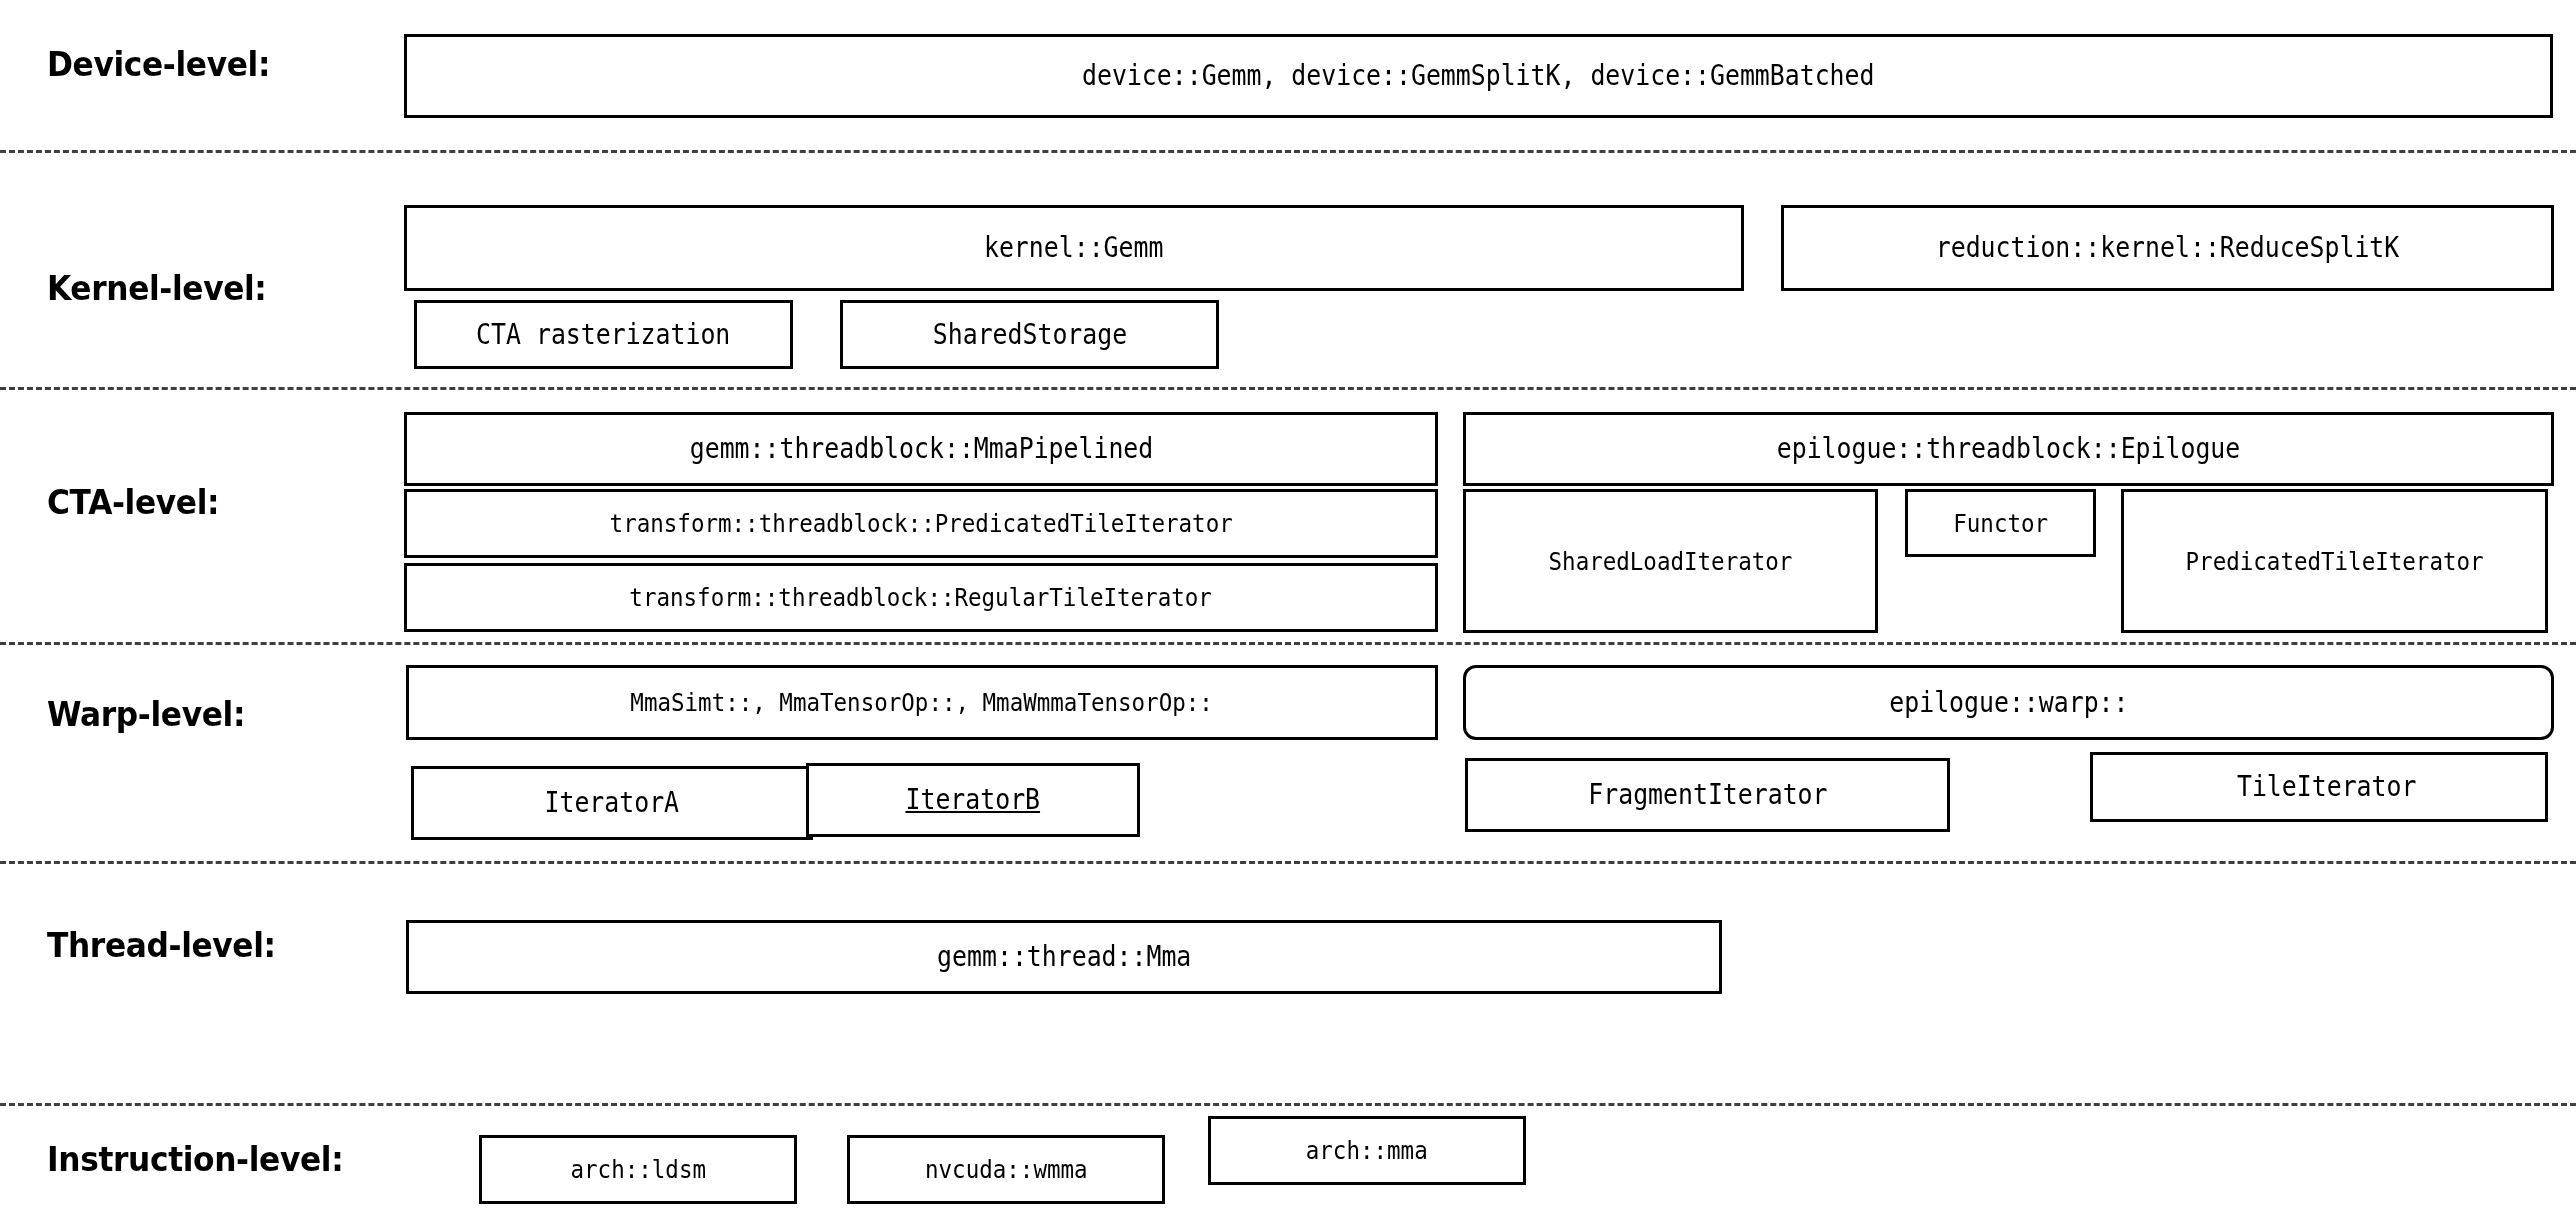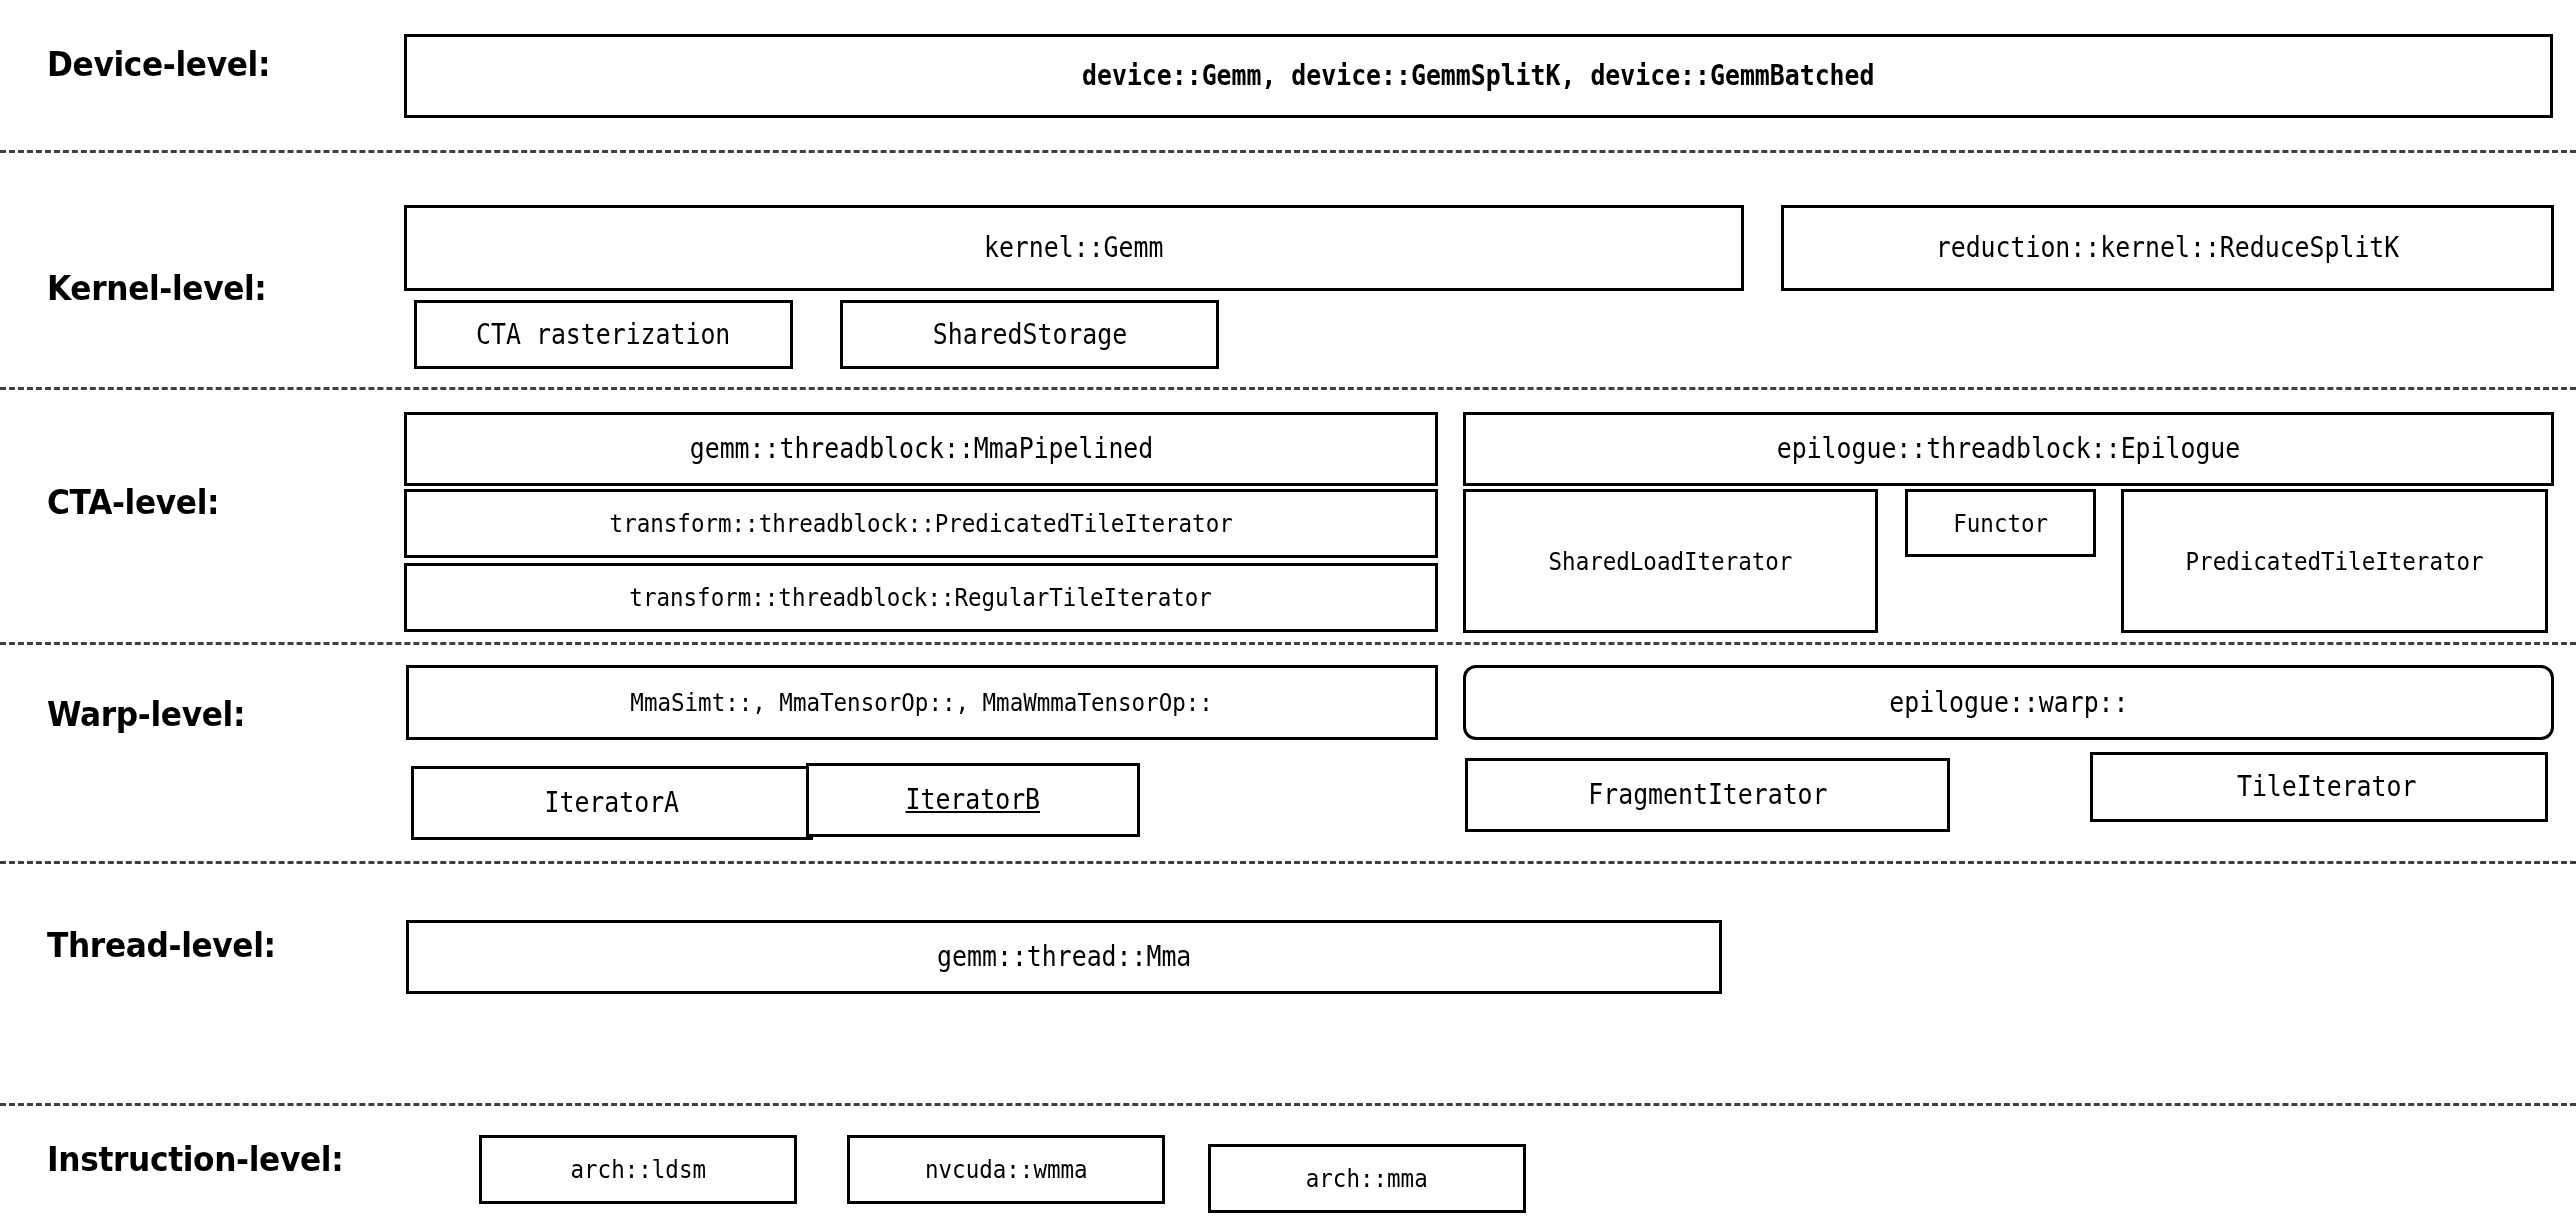--- a/index.html
+++ b/index.html
@@ -62,21 +62,21 @@
     font-size: 25px;
   }
 </style>
 </head>
 <body>
 
 <div id="canvas">
 
   <div class="level-label" style="left:47px; top:47px;">Device-level:</div>
 
-  <div class="box" style="left:404px; top:34px; width:2149px; height:84px;font-weight:bold;">
+  <div class="box" style="left:404px; top:34px; width:2149px; height:84px;">
     <span class="box-label">device::Gemm, device::GemmSplitK, device::GemmBatched</span>
   </div>
 
   <div class="separator" style="top:150px;"></div>
 
   <div class="level-label" style="left:47px; top:271px;">Kernel-level:</div>
 
   <div class="box" style="left:404px; top:205px; width:1340px; height:86px;">
     <span class="box-label">kernel::Gemm</span>
   </div>
@@ -166,18 +166,18 @@
   <div class="level-label" style="left:47px; top:1142px;">Instruction-level:</div>
 
   <div class="box" style="left:479px; top:1135px; width:318px; height:69px;">
     <span class="box-label sm">arch::ldsm</span>
   </div>
 
   <div class="box" style="left:847px; top:1135px; width:318px; height:69px;">
     <span class="box-label sm">nvcuda::wmma</span>
   </div>
 
-  <div class="box" style="left:1208px; top:1144px; width:318px; height:69px;">
+  <div class="box" style="left:1208px; top:1116px; width:318px; height:69px;">
     <span class="box-label sm">arch::mma</span>
   </div>
 
 </div>
 
 
 </body></html>

